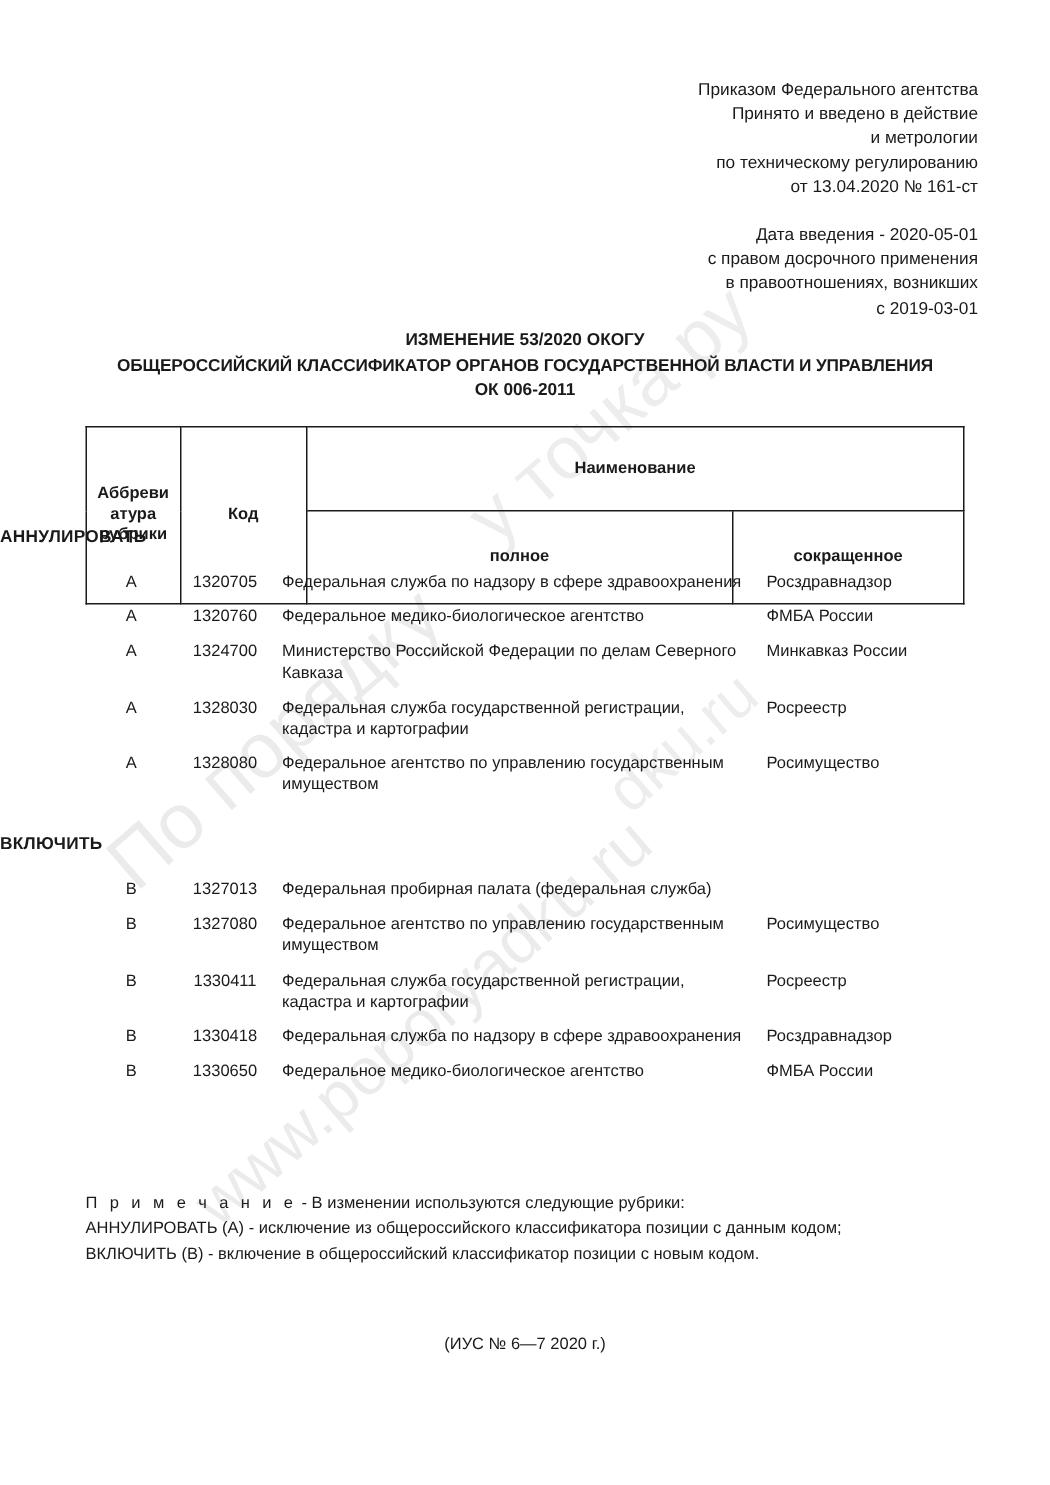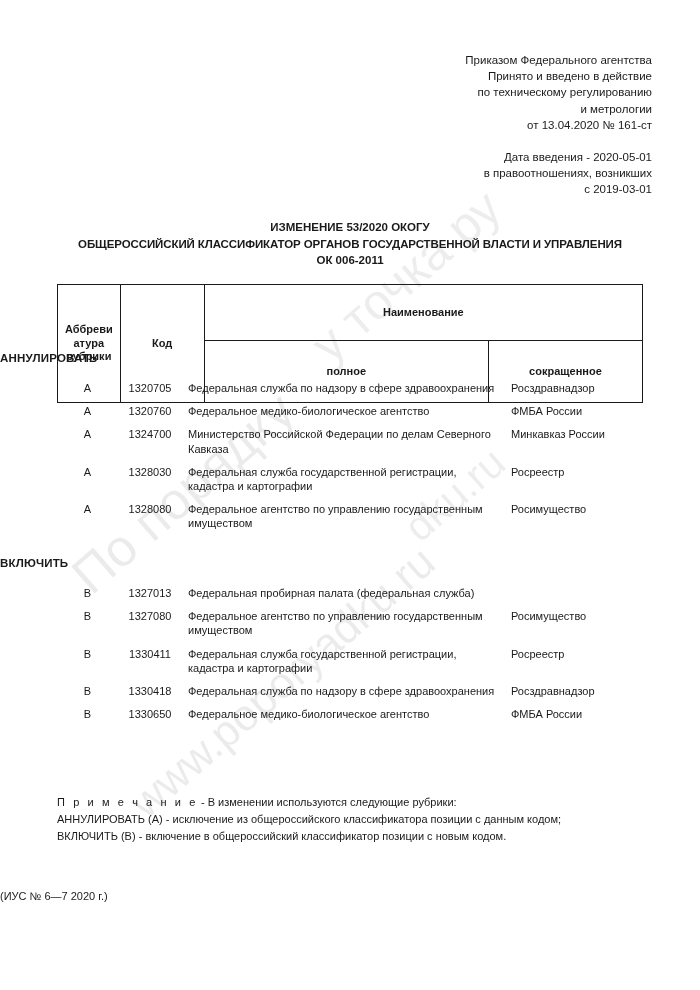--- a/index.html
+++ b/index.html
@@ -203,45 +203,47 @@
     text-align: justify;
     text-align-last: left;
   }
 
   
   #footer {
     position: absolute;
     left: 0;
     top: 890px;
     width: 700px;
+    text-align: center;
     font-size: 11px;
   }
 </style>
 </head>
 <body>
 
 <div id="page">
 
   <div id="watermark">
     <div class="wm wm-a">По порядку</div>
     <div class="wm wm-b">www.poporyadku.ru</div>
     <div class="wm wm-c">у точка ру</div>
     <div class="wm wm-d">dku.ru</div>
   </div>
 
   <div id="content">
 
     <div id="approval">
       <div>Приказом Федерального агентства</div>
       <div>Принято и введено в действие</div>
+      <div>и метрологии</div>
       <div>по техническому регулированию</div>
-      <div>и метрологии</div>
       <div>от 13.04.2020 № 161-ст</div>
       <div class="gap"></div>
       <div>Дата введения - 2020-05-01</div>
+      <div>с правом досрочного применения</div>
       <div>в правоотношениях, возникших</div>
       <div>с 2019-03-01</div>
     </div>
 
     <div id="title-block">
       <div>ИЗМЕНЕНИЕ 53/2020 ОКОГУ</div>
       <div class="t-wide">ОБЩЕРОССИЙСКИЙ КЛАССИФИКАТОР ОРГАНОВ ГОСУДАРСТВЕННОЙ ВЛАСТИ И УПРАВЛЕНИЯ</div>
       <div>ОК 006-2011</div>
     </div>
 

